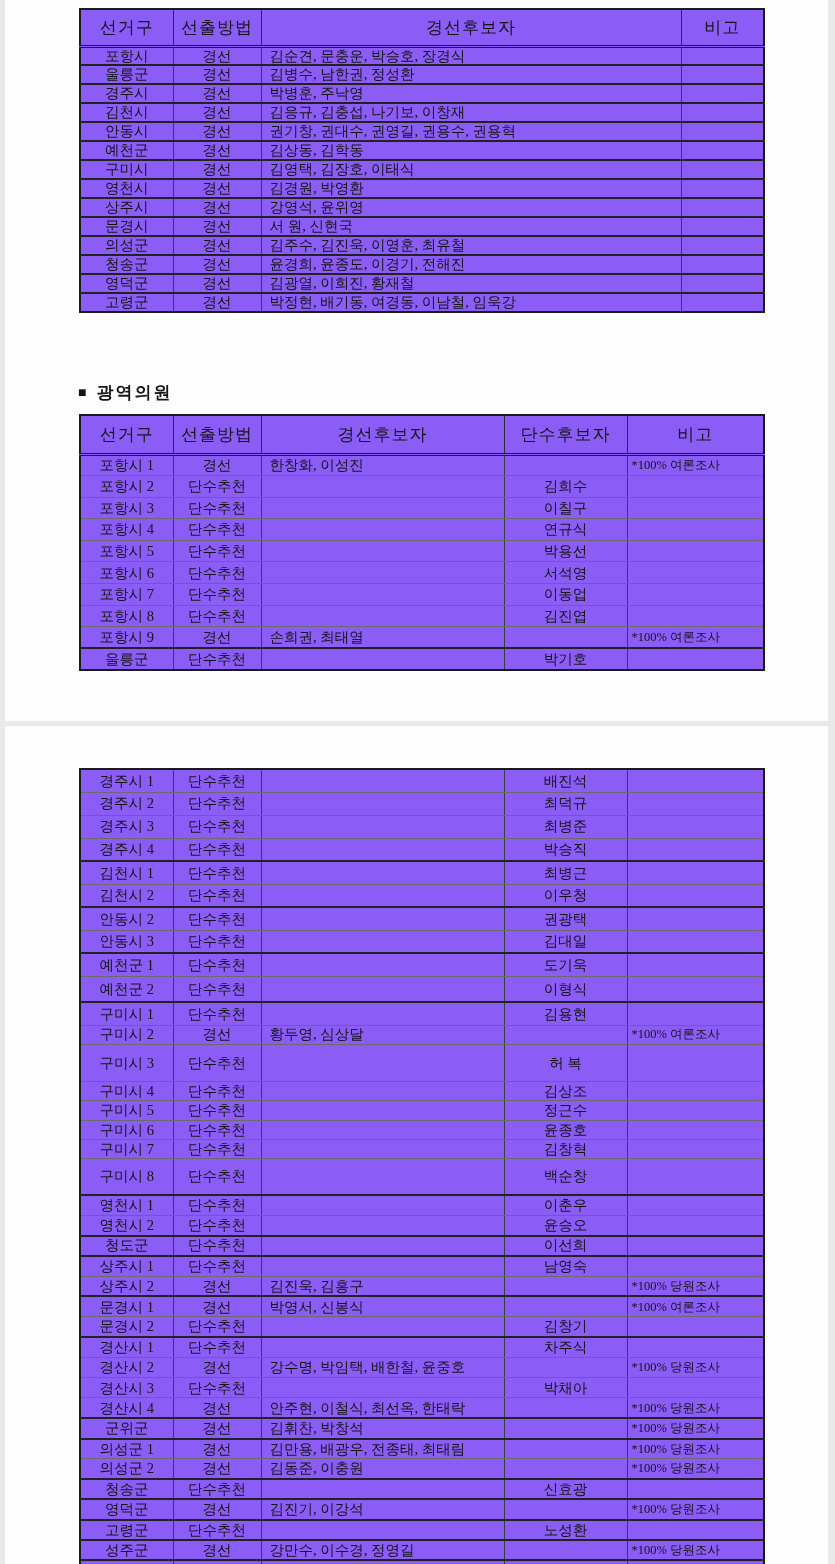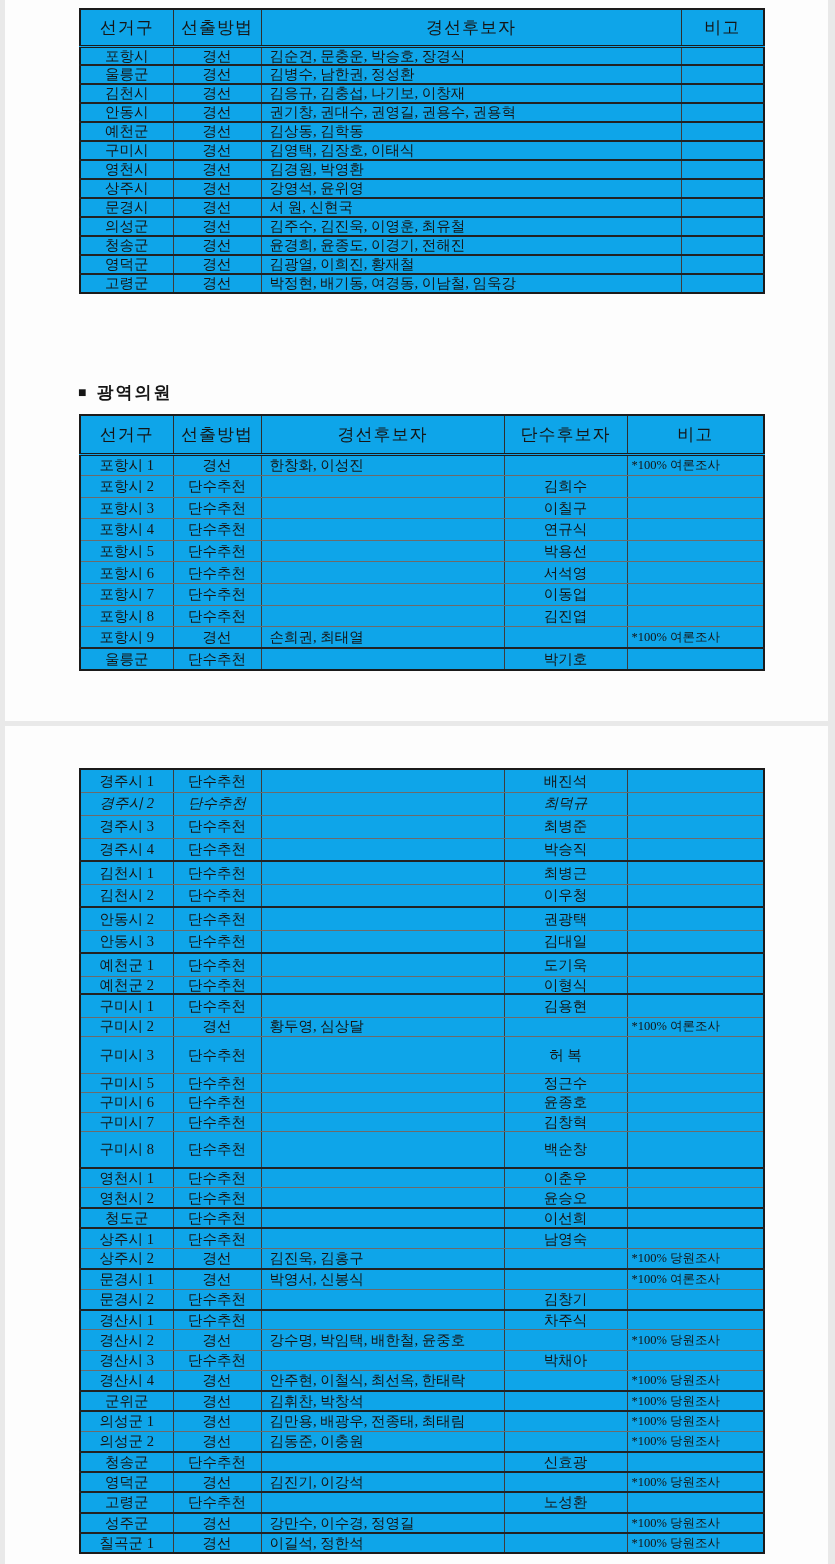--- a/index.html
+++ b/index.html
@@ -14,21 +14,21 @@
   .page{
     position:absolute;left:5px;width:823px;background:#fdfdfd;
   }
   #page1{top:0;height:721px;}
   #page2{top:726px;height:838px;}
 
   .doc-table{
     position:absolute;
     border-collapse:collapse;
     table-layout:fixed;
-    background:#0ea5e9;
+    background:#8b5cf6;
   }
   .doc-table th,.doc-table td{
     padding:0;overflow:hidden;white-space:nowrap;
     vertical-align:middle;
   }
   .doc-table{border:2px solid #1b1b1b;}
   .doc-table th{
     border:1px solid #2e2e2e;
     border-bottom:3px double #1b1b1b;
     font-weight:normal;font-size:17px;letter-spacing:1px;
@@ -91,20 +91,26 @@
         <tr>
           <td class="cell-district">포항시</td>
           <td class="cell-method">경선</td>
           <td class="cell-candidates">김순견, 문충운, 박승호, 장경식</td>
           <td class="cell-note"></td>
         </tr>
         <tr class="group-start">
           <td class="cell-district">울릉군</td>
           <td class="cell-method">경선</td>
           <td class="cell-candidates">김병수, 남한권, 정성환</td>
+          <td class="cell-note"></td>
+        </tr>
+        <tr class="group-start">
+          <td class="cell-district">경주시</td>
+          <td class="cell-method">경선</td>
+          <td class="cell-candidates">박병훈, 주낙영</td>
           <td class="cell-note"></td>
         </tr>
         <tr class="group-start">
           <td class="cell-district">김천시</td>
           <td class="cell-method">경선</td>
           <td class="cell-candidates">김응규, 김충섭, 나기보, 이창재</td>
           <td class="cell-note"></td>
         </tr>
         <tr class="group-start">
           <td class="cell-district">안동시</td>
@@ -277,21 +283,21 @@
         <col style="width:137px">
     </colgroup>
     <tbody>
         <tr style="height: 23px;">
           <td class="cell-district">경주시 1</td>
           <td class="cell-method">단수추천</td>
           <td class="cell-candidates"></td>
           <td class="cell-single">배진석</td>
           <td class="cell-note"></td>
         </tr>
-        <tr style="height: 23px; font-style: italic;">
+        <tr style="height: 23px;">
           <td class="cell-district">경주시 2</td>
           <td class="cell-method">단수추천</td>
           <td class="cell-candidates"></td>
           <td class="cell-single">최덕규</td>
           <td class="cell-note"></td>
         </tr>
         <tr style="height: 23px;">
           <td class="cell-district">경주시 3</td>
           <td class="cell-method">단수추천</td>
           <td class="cell-candidates"></td>
@@ -333,21 +339,21 @@
           <td class="cell-single">김대일</td>
           <td class="cell-note"></td>
         </tr>
         <tr class="group-start" style="height: 23px;">
           <td class="cell-district">예천군 1</td>
           <td class="cell-method">단수추천</td>
           <td class="cell-candidates"></td>
           <td class="cell-single">도기욱</td>
           <td class="cell-note"></td>
         </tr>
-        <tr style="height: 18px;">
+        <tr style="height: 26px;">
           <td class="cell-district">예천군 2</td>
           <td class="cell-method">단수추천</td>
           <td class="cell-candidates"></td>
           <td class="cell-single">이형식</td>
           <td class="cell-note"></td>
         </tr>
         <tr class="group-start" style="height: 23px;">
           <td class="cell-district">구미시 1</td>
           <td class="cell-method">단수추천</td>
           <td class="cell-candidates"></td>
@@ -362,20 +368,27 @@
           <td class="cell-note">*100% 여론조사</td>
         </tr>
         <tr style="height: 37px;">
           <td class="cell-district">구미시 3</td>
           <td class="cell-method">단수추천</td>
           <td class="cell-candidates"></td>
           <td class="cell-single">허 복</td>
           <td class="cell-note"></td>
         </tr>
         <tr style="height: 19.4px;">
+          <td class="cell-district">구미시 4</td>
+          <td class="cell-method">단수추천</td>
+          <td class="cell-candidates"></td>
+          <td class="cell-single">김상조</td>
+          <td class="cell-note"></td>
+        </tr>
+        <tr style="height: 19.4px;">
           <td class="cell-district">구미시 5</td>
           <td class="cell-method">단수추천</td>
           <td class="cell-candidates"></td>
           <td class="cell-single">정근수</td>
           <td class="cell-note"></td>
         </tr>
         <tr style="height: 19.4px;">
           <td class="cell-district">구미시 6</td>
           <td class="cell-method">단수추천</td>
           <td class="cell-candidates"></td>

